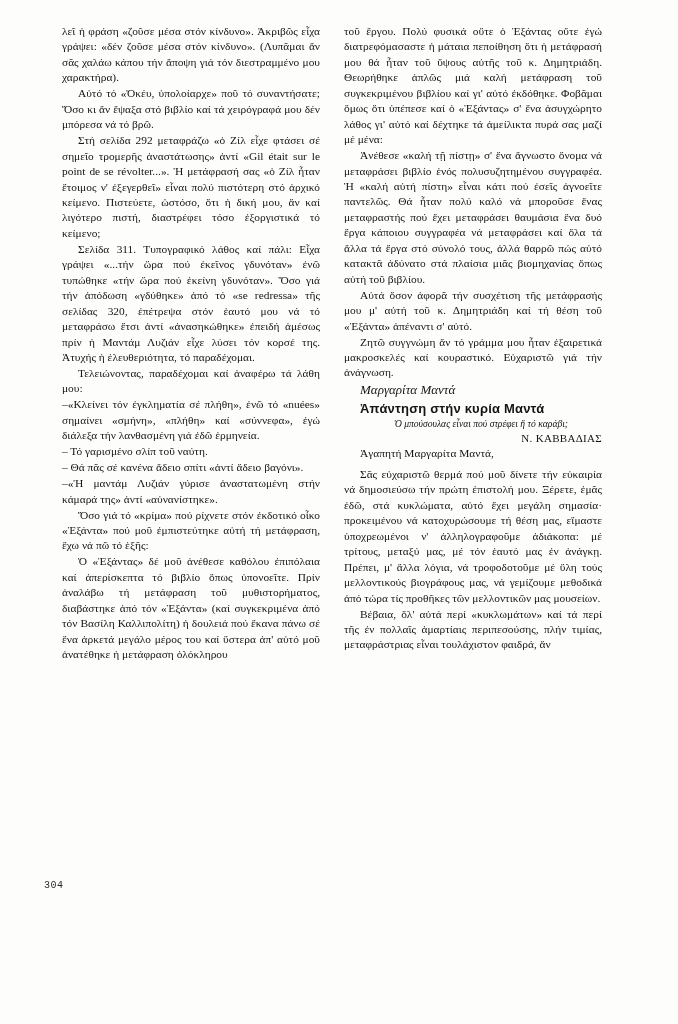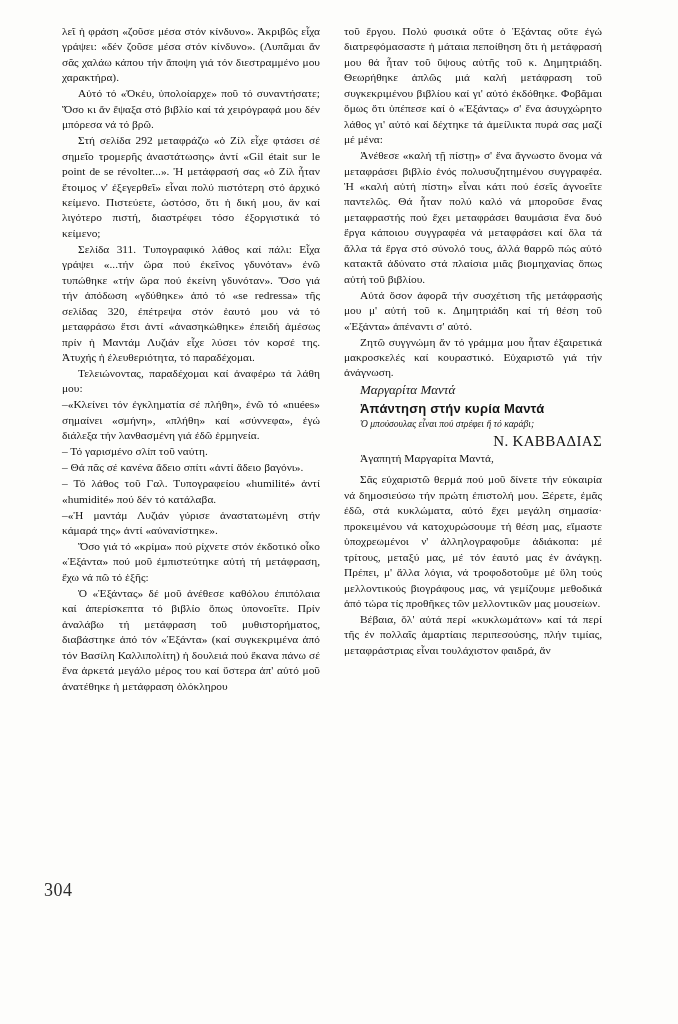--- a/index.html
+++ b/index.html
@@ -19,22 +19,22 @@
     position: absolute;
     left: 0; top: 0;
     width: 678px;
     height: 1024px;
     background: #fdfdfb;
   }
   .page-number {
     position: absolute;
     left: 44px;
     top: 880px;
-    font-family: Liberation Serif, serif;
-    font-size: 18px;
+    font-family: Liberation Mono, monospace;
+    font-size: 10px;
     color: #2b2b2b;
     letter-spacing: 0.5px;
   }
   .columns {
     position: absolute;
     left: 62px;
     top: 24px;
     width: 540px;
     height: 980px;
     display: flex;
@@ -72,27 +72,27 @@
     font-size: 13px;
     text-indent: 0;
     text-align: left;
     margin-top: 12px;
     margin-bottom: 14px;
     letter-spacing: 0.2px;
   }
   .epigraph {
     font-style: italic;
     font-size: 9.6px;
-    text-align: left;
+    text-align: center;
     text-indent: 0;
     margin: 0 0 1px 0;
     line-height: 1.3;
   }
   .epigraph-author {
-    font-size: 15px;
+    font-size: 11px;
     text-align: right;
     text-indent: 0;
     margin: 0 0 11px 0;
     font-family: "Liberation Serif", serif;
     letter-spacing: 0.3px;
   }
   .salutation {
     text-indent: 0;
     margin-bottom: 2px;
   }
@@ -111,21 +111,20 @@
 
     <div class="col">
       <p class="noindent">λεῖ ἡ φράση «ζοῦσε μέσα στόν κίνδυνο». Ἀκριβῶς εἶχα γράψει: «δέν ζοῦσε μέσα στόν κίνδυνο». (Λυπᾶμαι ἄν σᾶς χαλάω κάπου τήν ἄποψη γιά τόν διεστραμμένο μου χαρακτήρα).</p>
       <p>Αὐτό τό «Ὀκέυ, ὑπολοίαρχε» ποῦ τό συναντήσατε; Ὅσο κι ἄν ἔψαξα στό βιβλίο καί τά χειρόγραφά μου δέν μπόρεσα νά τό βρῶ.</p>
       <p>Στή σελίδα 292 μεταφράζω «ὁ Ζίλ εἶχε φτάσει σέ σημεῖο τρομερῆς ἀναστάτωσης» ἀντί «Gil était sur le point de se révolter...». Ἡ μετάφρασή σας «ὁ Ζίλ ἦταν ἕτοιμος ν' ἐξεγερθεῖ» εἶναι πολύ πιστότερη στό ἀρχικό κείμενο. Πιστεύετε, ὡστόσο, ὅτι ἡ δική μου, ἄν καί λιγότερο πιστή, διαστρέφει τόσο ἐξοργιστικά τό κείμενο;</p>
       <p>Σελίδα 311. Τυπογραφικό λάθος καί πάλι: Εἶχα γράψει «...τήν ὥρα πού ἐκεῖνος γδυνόταν» ἐνῶ τυπώθηκε «τήν ὥρα πού ἐκείνη γδυνόταν». Ὅσο γιά τήν ἀπόδωση «γδύθηκε» ἀπό τό «se redressa» τῆς σελίδας 320, ἐπέτρεψα στόν ἑαυτό μου νά τό μεταφράσω ἔτσι ἀντί «ἀνασηκώθηκε» ἐπειδή ἀμέσως πρίν ἡ Μαντάμ Λυζιάν εἶχε λύσει τόν κορσέ της. Ἀτυχής ἡ ἐλευθεριότητα, τό παραδέχομαι.</p>
       <p>Τελειώνοντας, παραδέχομαι καί ἀναφέρω τά λάθη μου:</p>
       <p class="dash">–«Κλείνει τόν ἐγκληματία σέ πλήθη», ἐνῶ τό «nuées» σημαίνει «σμήνη», «πλήθη» καί «σύννεφα», ἐγώ διάλεξα τήν λανθασμένη γιά ἐδῶ ἑρμηνεία.</p>
       <p class="dash">– Τό γαρισμένο σλίπ τοῦ ναύτη.</p>
       <p class="dash">– Θά πᾶς σέ κανένα ἄδειο σπίτι «ἀντί ἄδειο βαγόνι».</p>
-      <p class="dash">– Τό λάθος τοῦ Γαλ. Τυπογραφείου «humilité» ἀντί «humidité» πού δέν τό κατάλαβα.</p>
       <p class="dash">–«Ἡ μαντάμ Λυζιάν γύρισε ἀναστατωμένη στήν κάμαρά της» ἀντί «αὐνανίστηκε».</p>
       <p>Ὅσο γιά τό «κρίμα» πού ρίχνετε στόν ἐκδοτικό οἶκο «Ἐξάντα» πού μοῦ ἐμπιστεύτηκε αὐτή τή μετάφραση, ἔχω νά πῶ τό ἑξῆς:</p>
       <p>Ὁ «Ἐξάντας» δέ μοῦ ἀνέθεσε καθόλου ἐπιπόλαια καί ἀπερίσκεπτα τό βιβλίο ὅπως ὑπονοεῖτε. Πρίν ἀναλάβω τή μετάφραση τοῦ μυθιστορήματος, διαβάστηκε ἀπό τόν «Ἐξάντα» (καί συγκεκριμένα ἀπό τόν Βασίλη Καλλιπολίτη) ἡ δουλειά πού ἔκανα πάνω σέ ἕνα ἀρκετά μεγάλο μέρος του καί ὕστερα ἀπ' αὐτό μοῦ ἀνατέθηκε ἡ μετάφραση ὁλόκληρου</p>
     </div>
 
     <div class="col">
       <p class="noindent">τοῦ ἔργου. Πολύ φυσικά οὔτε ὁ Ἐξάντας οὔτε ἐγώ διατρεφόμασαστε ἡ μάταια πεποίθηση ὅτι ἡ μετάφρασή μου θά ἦταν τοῦ ὕψους αὐτῆς τοῦ κ. Δημητριάδη. Θεωρήθηκε ἁπλῶς μιά καλή μετάφραση τοῦ συγκεκριμένου βιβλίου καί γι' αὐτό ἐκδόθηκε. Φοβᾶμαι ὅμως ὅτι ὑπέπεσε καί ὁ «Ἐξάντας» σ' ἕνα ἀσυγχώρητο λάθος γι' αὐτό καί δέχτηκε τά ἀμείλικτα πυρά σας μαζί μέ μένα:</p>
       <p>Ἀνέθεσε «καλή τῇ πίστῃ» σ' ἕνα ἄγνωστο ὄνομα νά μεταφράσει βιβλίο ἑνός πολυσυζητημένου συγγραφέα. Ἡ «καλή αὐτή πίστη» εἶναι κάτι πού ἐσεῖς ἀγνοεῖτε παντελῶς. Θά ἦταν πολύ καλό νά μποροῦσε ἕνας μεταφραστής πού ἔχει μεταφράσει θαυμάσια ἕνα δυό ἔργα κάποιου συγγραφέα νά μεταφράσει καί ὅλα τά ἄλλα τά ἔργα στό σύνολό τους, ἀλλά θαρρῶ πώς αὐτό κατακτᾶ ἀδύνατο στά πλαίσια μιᾶς βιομηχανίας ὅπως αὐτή τοῦ βιβλίου.</p>
       <p>Αὐτά ὅσον ἀφορᾶ τήν συσχέτιση τῆς μετάφρασής μου μ' αὐτή τοῦ κ. Δημητριάδη καί τή θέση τοῦ «Ἐξάντα» ἀπέναντι σ' αὐτό.</p>
       <p>Ζητῶ συγγνώμη ἄν τό γράμμα μου ἦταν ἐξαιρετικά μακροσκελές καί κουραστικό. Εὐχαριστῶ γιά τήν ἀνάγνωση.</p>

